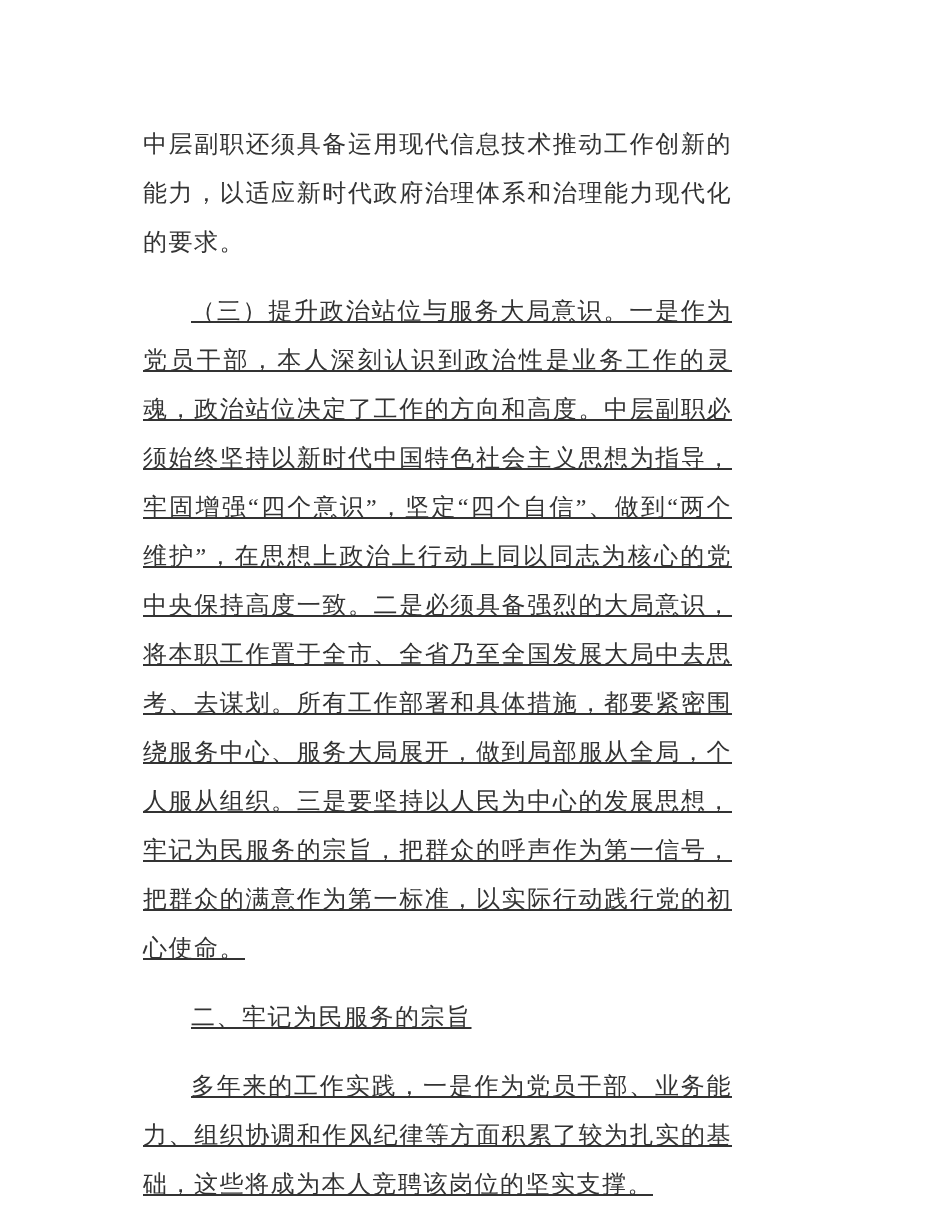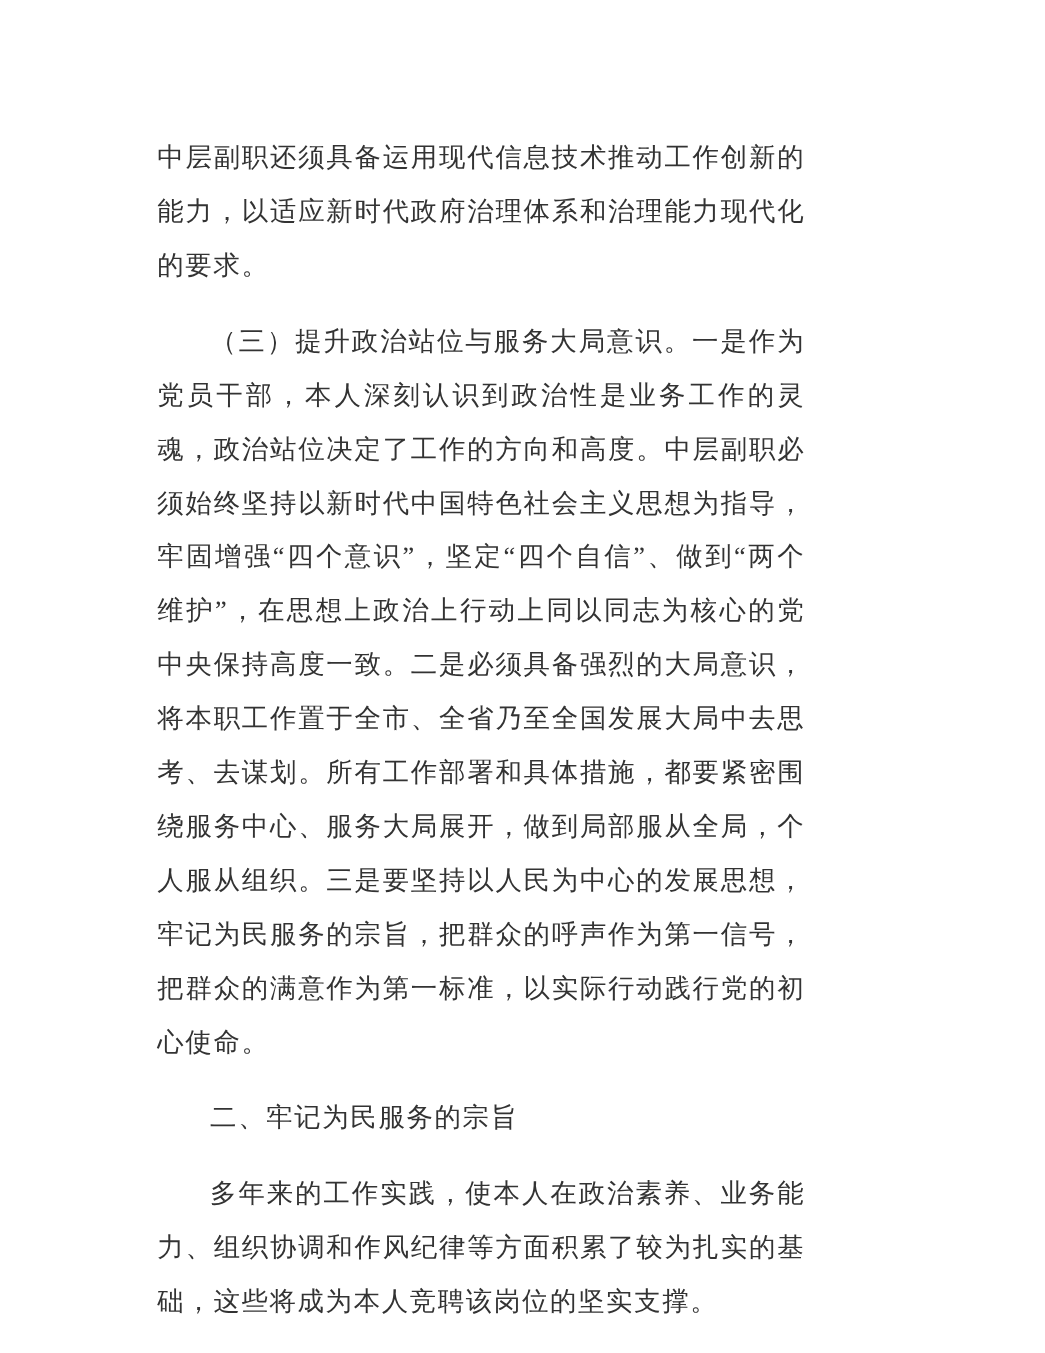--- a/index.html
+++ b/index.html
@@ -26,28 +26,29 @@
     line-height: 49px;
     letter-spacing: 1.5px;
     color: #333333;
     text-align: justify;
     text-justify: inter-ideograph;
     font-weight: 400;
     word-break: break-all;
   }
   .doc-text p.indent {
     text-indent: 2em;
+    text-decoration: underline;
   }
   .doc-text p:last-child {
     margin-bottom: 0;
   }
 </style>
 </head>
 <body>
 
 <div class="page">
   <div class="doc-text">
     <p>中层副职还须具备运用现代信息技术推动工作创新的能力，以适应新时代政府治理体系和治理能力现代化的要求。</p>
     <p class="indent">（三）提升政治站位与服务大局意识。一是作为党员干部，本人深刻认识到政治性是业务工作的灵魂，政治站位决定了工作的方向和高度。中层副职必须始终坚持以新时代中国特色社会主义思想为指导，牢固增强“四个意识”，坚定“四个自信”、做到“两个维护”，在思想上政治上行动上同以同志为核心的党中央保持高度一致。二是必须具备强烈的大局意识，将本职工作置于全市、全省乃至全国发展大局中去思考、去谋划。所有工作部署和具体措施，都要紧密围绕服务中心、服务大局展开，做到局部服从全局，个人服从组织。三是要坚持以人民为中心的发展思想，牢记为民服务的宗旨，把群众的呼声作为第一信号，把群众的满意作为第一标准，以实际行动践行党的初心使命。</p>
     <p class="indent">二、牢记为民服务的宗旨</p>
-    <p class="indent">多年来的工作实践，使本人在政治素养、业务能力、组织协调和作风纪律等方面积累了较为扎实的基础，这些将成为本人竞聘该岗位的坚实支撑。</p>
+    <p class="indent">多年来的工作实践，一是作为党员干部、业务能力、组织协调和作风纪律等方面积累了较为扎实的基础，这些将成为本人竞聘该岗位的坚实支撑。</p>
   </div>
 </div>
 
 </body></html>

